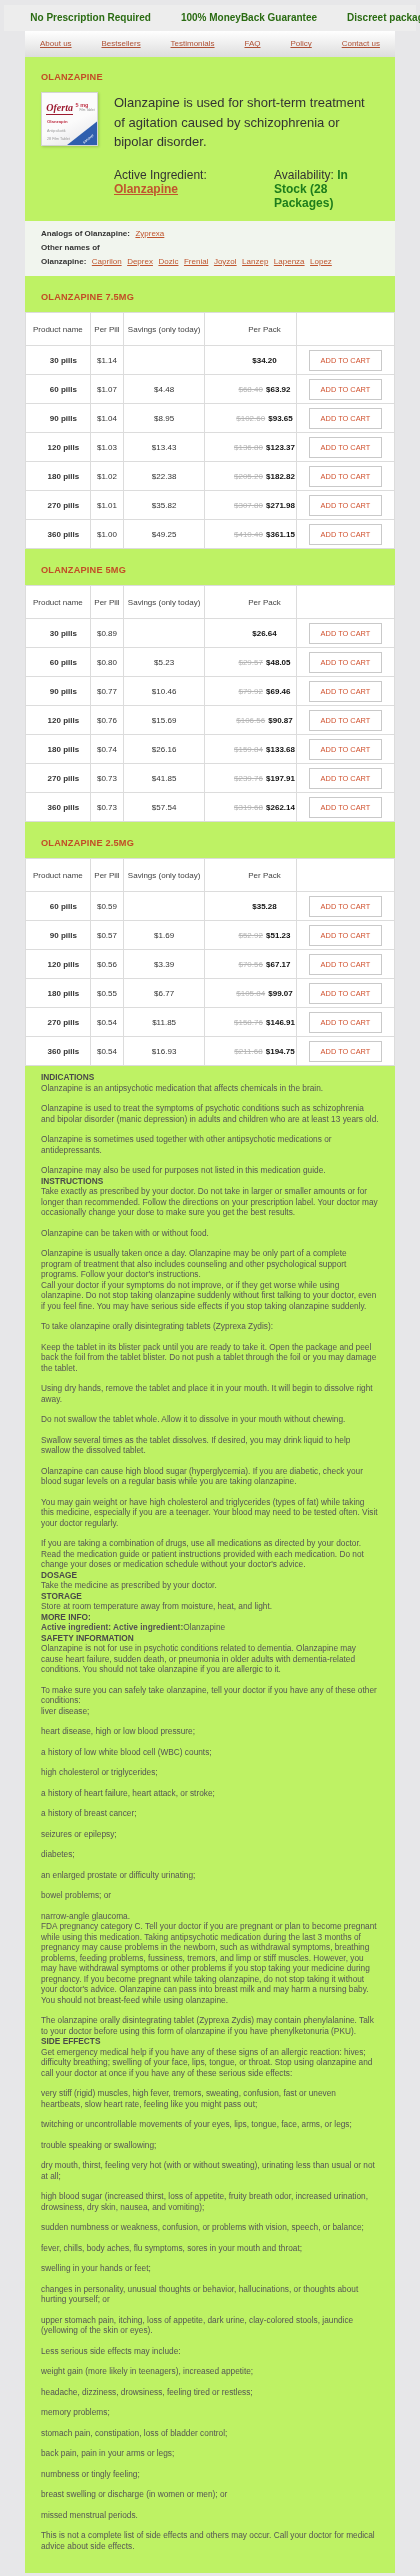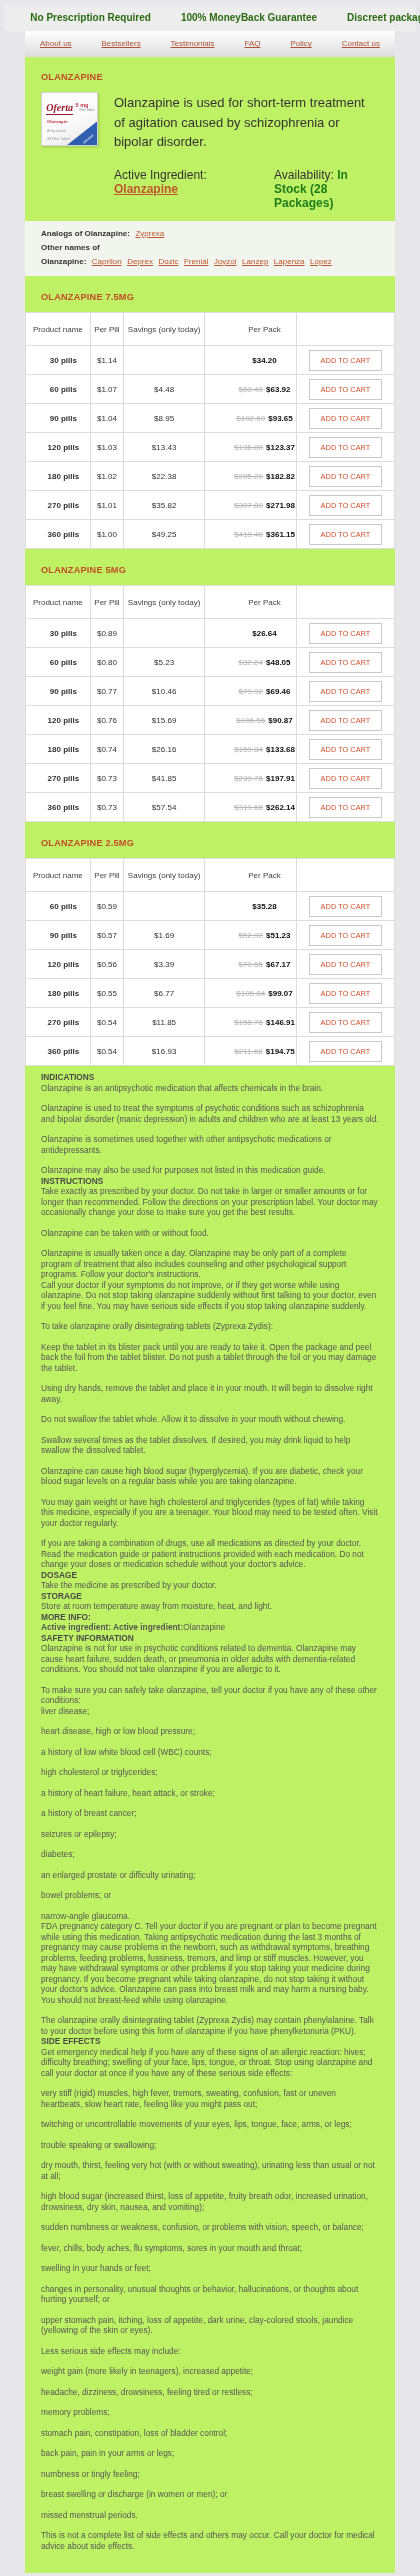--- a/index.html
+++ b/index.html
@@ -250,21 +250,21 @@
                 <td class="name">30 pills</td>
                 <td class="pill">$0.89</td>
                 <td class="sav"></td>
                 <td class="pack"><span class="new">$26.64</span></td>
                 <td class="act"><a class="btn">ADD TO CART</a></td>
               </tr>
               <tr>
                 <td class="name">60 pills</td>
                 <td class="pill">$0.80</td>
                 <td class="sav">$5.23</td>
-                <td class="pack"><span class="old">$32.24</span><span class="new">$48.05</span></td>
+                <td class="pack"><span class="old">$29.57</span><span class="new">$48.05</span></td>
                 <td class="act"><a class="btn">ADD TO CART</a></td>
               </tr>
               <tr>
                 <td class="name">90 pills</td>
                 <td class="pill">$0.77</td>
                 <td class="sav">$10.46</td>
                 <td class="pack"><span class="old">$79.92</span><span class="new">$69.46</span></td>
                 <td class="act"><a class="btn">ADD TO CART</a></td>
               </tr>
               <tr>

